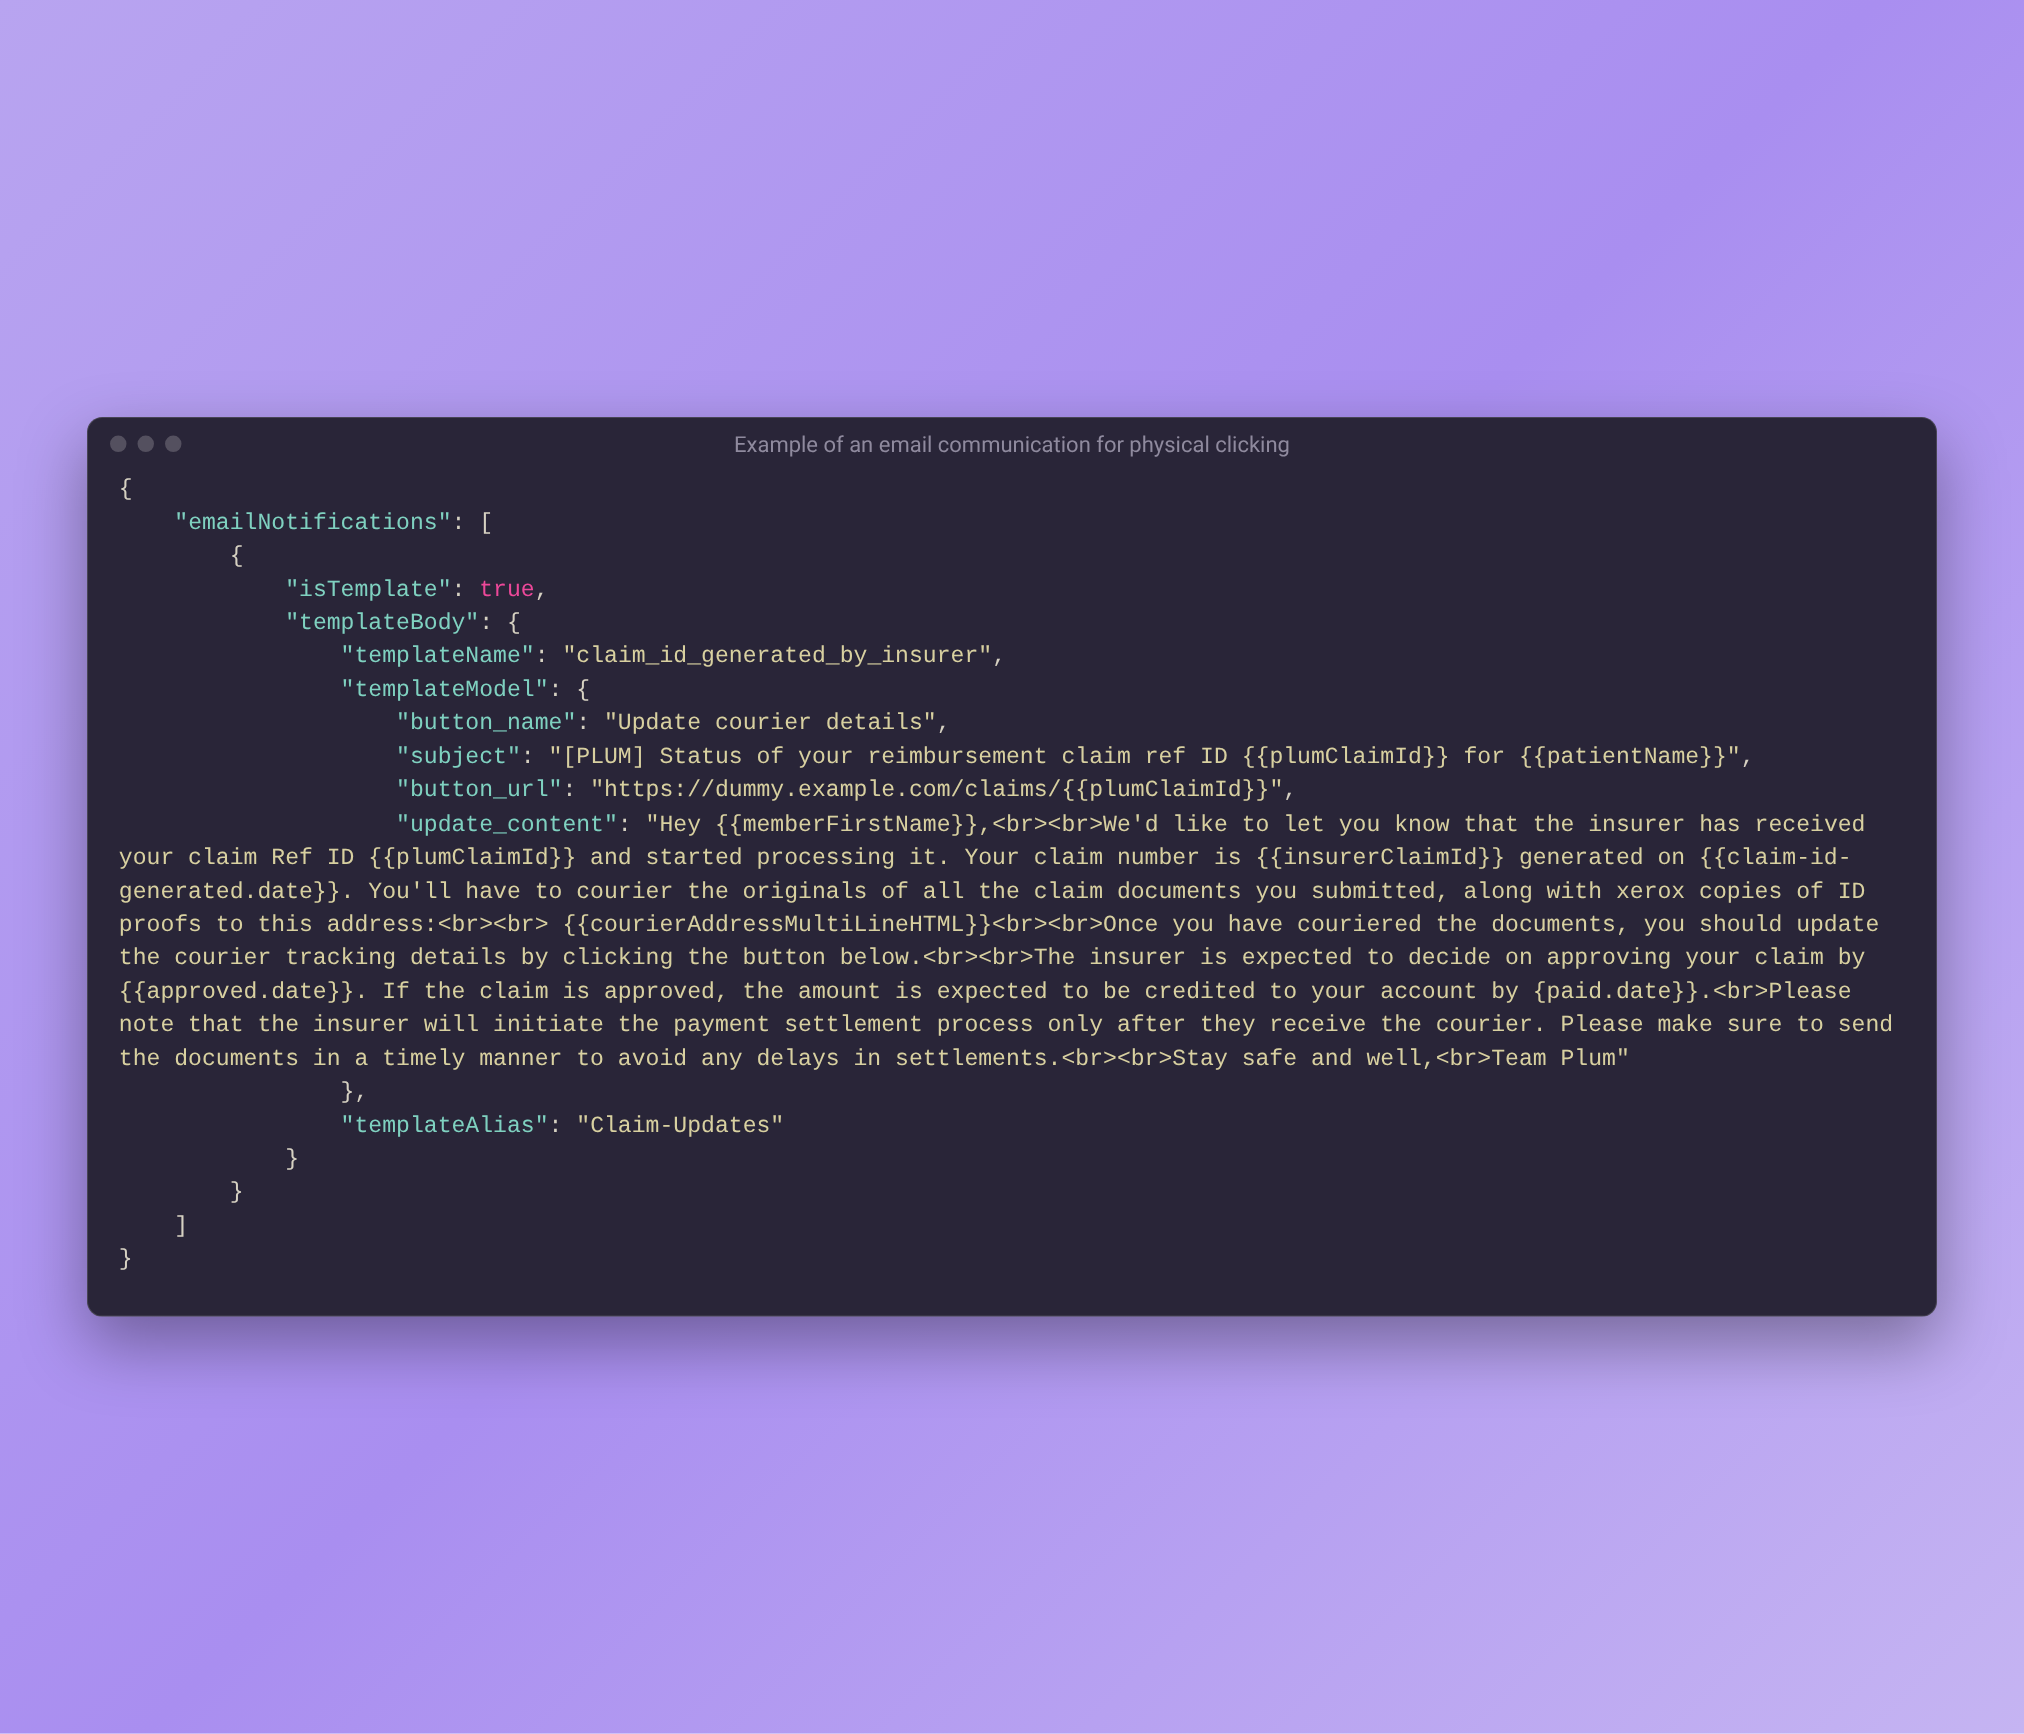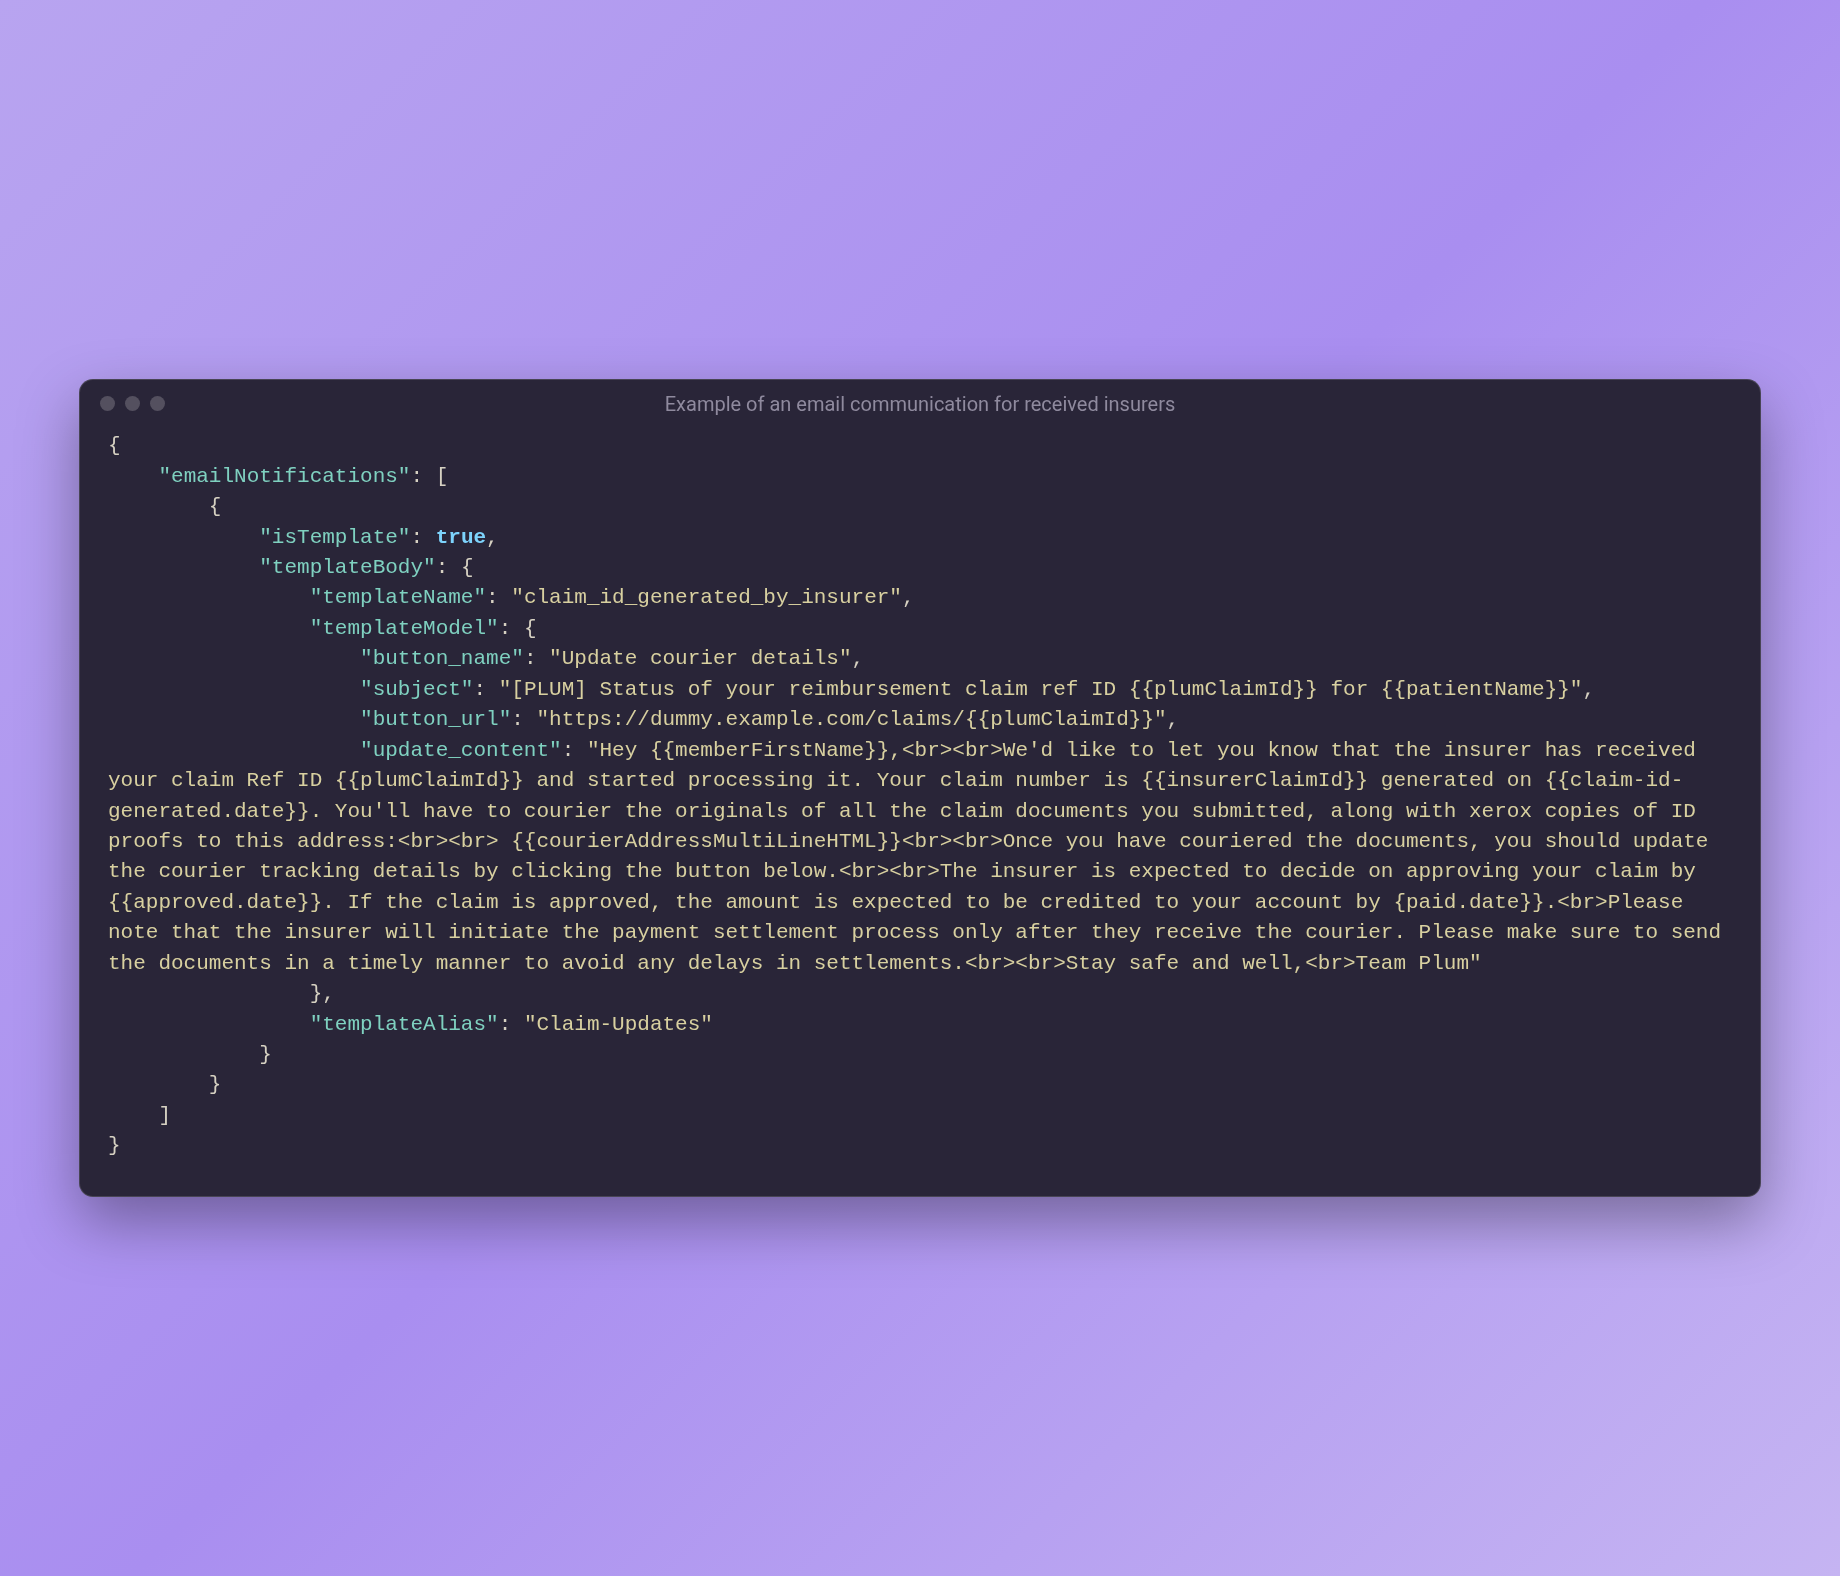--- a/index.html
+++ b/index.html
@@ -60,29 +60,29 @@
     font-size: 21px;
     line-height: 1.45;
     color: #d6d1c2;
     white-space: pre-wrap;
     word-break: break-word;
     overflow-wrap: break-word;
   }
   .tok-punc   { color: #d6d1c2; }
   .tok-key    { color: #7fd1c0; }  
   .tok-str    { color: #d8d0a0; }  
-  .tok-bool   { color: #7dd3fc; font-weight: bold; }  
+  .tok-bool   { color: #ec4899; }  
   .line { display: block; }
 </style>
 </head>
 <body>
 
 <div class="window">
   <div class="titlebar">
     <div class="traffic">
       <div class="dot"></div>
       <div class="dot"></div>
       <div class="dot"></div>
     </div>
-    <div class="title">Example of an email communication for received insurers</div>
+    <div class="title">Example of an email communication for physical clicking</div>
   </div>
   <div class="code-area" id="code-area"><span class="line"><span class="tok-punc">{</span></span><span class="line">    <span class="tok-key">"emailNotifications"</span><span class="tok-punc">: [</span></span><span class="line">        <span class="tok-punc">{</span></span><span class="line">            <span class="tok-key">"isTemplate"</span><span class="tok-punc">: </span><span class="tok-bool">true</span><span class="tok-punc">,</span></span><span class="line">            <span class="tok-key">"templateBody"</span><span class="tok-punc">: {</span></span><span class="line">                <span class="tok-key">"templateName"</span><span class="tok-punc">: </span><span class="tok-str">"claim_id_generated_by_insurer"</span><span class="tok-punc">,</span></span><span class="line">                <span class="tok-key">"templateModel"</span><span class="tok-punc">: {</span></span><span class="line">                    <span class="tok-key">"button_name"</span><span class="tok-punc">: </span><span class="tok-str">"Update courier details"</span><span class="tok-punc">,</span></span><span class="line">                    <span class="tok-key">"subject"</span><span class="tok-punc">: </span><span class="tok-str">"[PLUM] Status of your reimbursement claim ref ID {{plumClaimId}} for {{patientName}}"</span><span class="tok-punc">,</span></span><span class="line">                    <span class="tok-key">"button_url"</span><span class="tok-punc">: </span><span class="tok-str">"https://dummy.example.com/claims/{{plumClaimId}}"</span><span class="tok-punc">,</span></span><span class="line">                    <span class="tok-key">"update_content"</span><span class="tok-punc">: </span><span class="tok-str">"Hey {{memberFirstName}},&lt;br&gt;&lt;br&gt;We'd like to let you know that the insurer has received your claim Ref ID {{plumClaimId}} and started processing it. Your claim number is {{insurerClaimId}} generated on {{claim-id-generated.date}}. You'll have to courier the originals of all the claim documents you submitted, along with xerox copies of ID proofs to this address:&lt;br&gt;&lt;br&gt; {{courierAddressMultiLineHTML}}&lt;br&gt;&lt;br&gt;Once you have couriered the documents, you should update the courier tracking details by clicking the button below.&lt;br&gt;&lt;br&gt;The insurer is expected to decide on approving your claim by {{approved.date}}. If the claim is approved, the amount is expected to be credited to your account by {paid.date}}.&lt;br&gt;Please note that the insurer will initiate the payment settlement process only after they receive the courier. Please make sure to send the documents in a timely manner to avoid any delays in settlements.&lt;br&gt;&lt;br&gt;Stay safe and well,&lt;br&gt;Team Plum"</span></span><span class="line">                <span class="tok-punc">},</span></span><span class="line">                <span class="tok-key">"templateAlias"</span><span class="tok-punc">: </span><span class="tok-str">"Claim-Updates"</span></span><span class="line">            <span class="tok-punc">}</span></span><span class="line">        <span class="tok-punc">}</span></span><span class="line">    <span class="tok-punc">]</span></span><span class="line"><span class="tok-punc">}</span></span></div>
 </div>
 
 </body></html>

